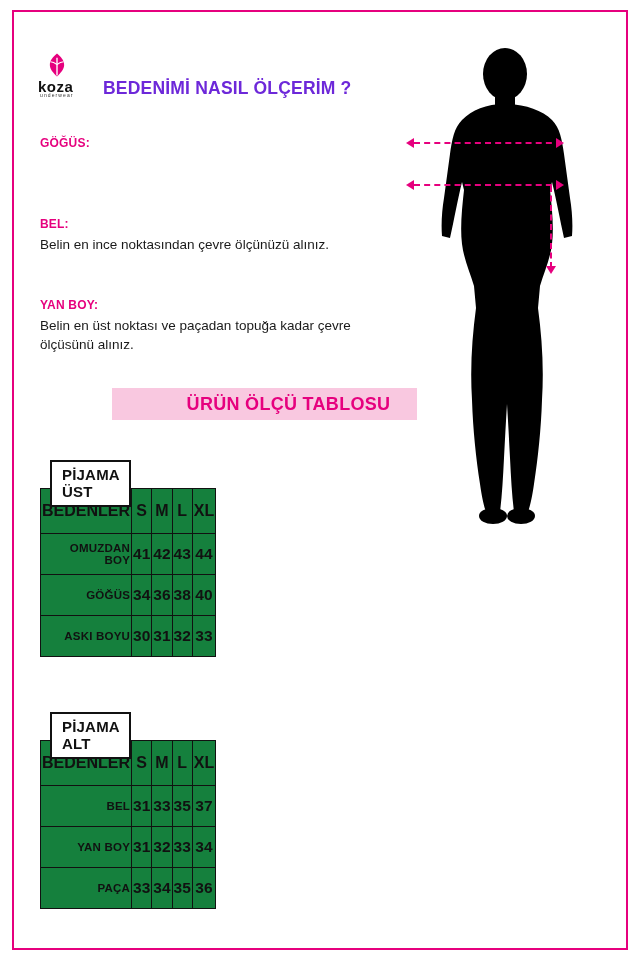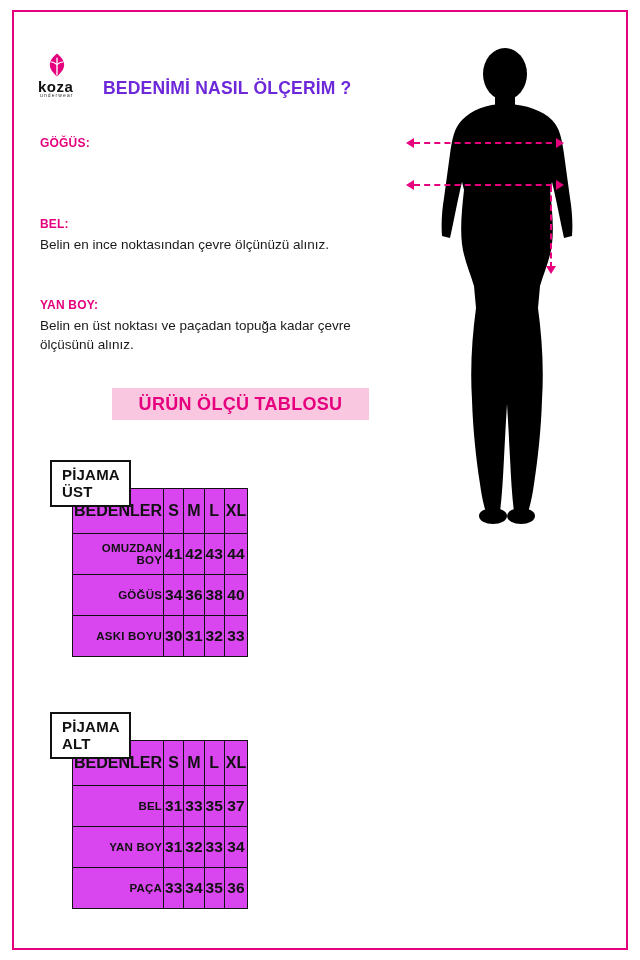--- a/index.html
+++ b/index.html
@@ -101,20 +101,21 @@
   .banner {
     position: absolute;
     left: 112px;
     top: 388px;
     width: 257px;
     height: 32px;
     background: #f9c8e0;
     display: flex;
     align-items: center;
     justify-content: center;
+    padding-left: 48px;
   }
   .banner-text {
     font-size: 18px;
     font-weight: bold;
     color: #e6007e;
     letter-spacing: 0.3px;
   }
 
   
   .figure {
@@ -158,22 +159,21 @@
     padding: 4px 10px 5px 10px;
     font-size: 15px;
     font-weight: bold;
     color: #111;
     z-index: 3;
     letter-spacing: 0.2px;
   }
   table.size-table {
     position: absolute;
     border-collapse: collapse;
-    background: #d946ef;
-    margin-left: 32px;
+    background: #15803d;
   }
   table.size-table td, table.size-table th {
     border: 1.5px solid #111;
     text-align: center;
     color: #111;
     font-family: "Liberation Sans", sans-serif;
   }
   table.size-table th {
     font-size: 16px;
     font-weight: bold;

